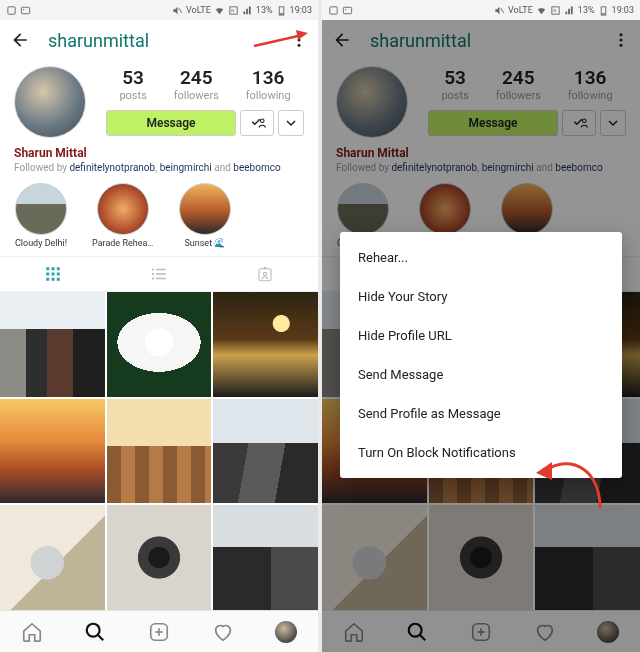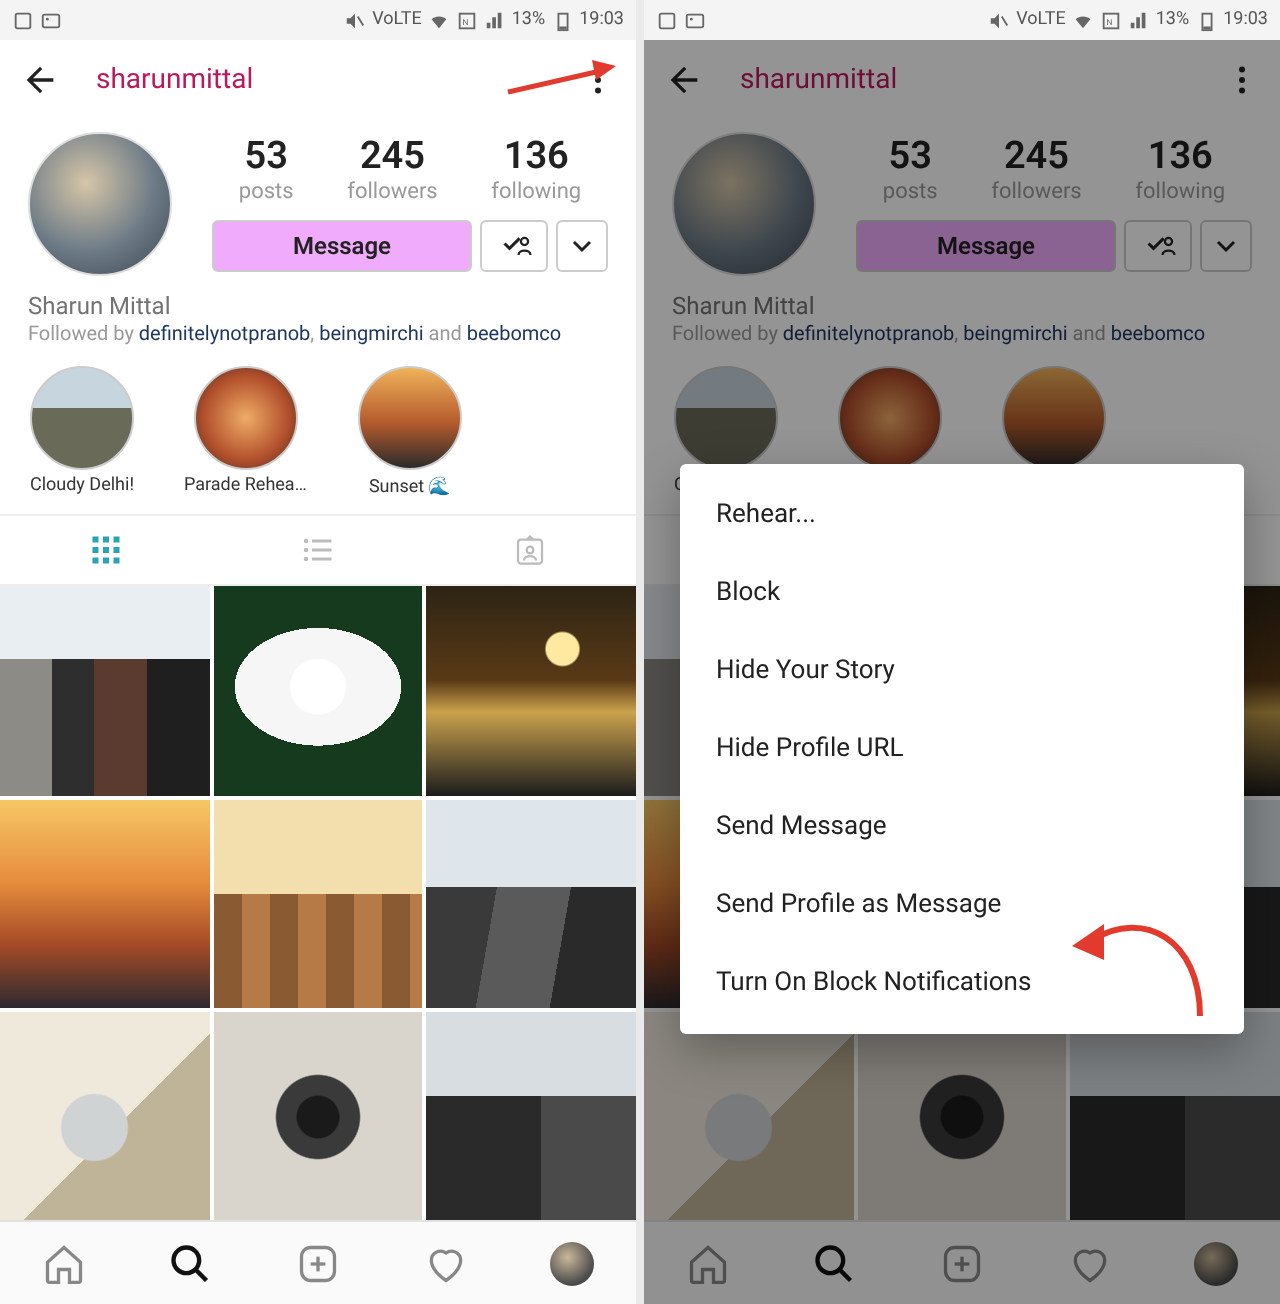--- a/index.html
+++ b/index.html
@@ -7,36 +7,36 @@
   .phones { display: flex; gap: 4px; }
   .phone { width: 380px; height: 652px; background: #fff; position: relative; overflow: hidden; display: flex; flex-direction: column; }
   
   .status-bar { height: 20px; background: #f4f4f4; display: flex; align-items: center; justify-content: space-between; font-size: 10px; color: #444; padding: 0 6px; }
   .status-left, .status-right { display: flex; align-items: center; gap: 3px; }
   .sb-icon { width: 11px; height: 11px; fill: #555; }
   .sb-text { font-size: 9px; color: #555; }
   
   .app-bar { height: 40px; display: flex; align-items: center; padding: 0 10px; gap: 18px; }
   .back-icon { width: 20px; height: 20px; }
-  .app-title { font-size: 14px; color: #be185d; font-weight: 400; flex: 1; }
+  .app-title { font-size: 18px; color: #0f766e; font-weight: 400; flex: 1; }
   .more-icon { width: 18px; height: 18px; }
   
   .profile-header { display: flex; padding: 6px 14px 4px 14px; align-items: flex-start; }
   .avatar { width: 72px; height: 72px; border-radius: 50%; background: radial-gradient(circle at 40% 35%, #d6c6a8 0%, #6d7b87 55%, #3d4851 100%); border: 1px solid #ddd; flex: none; }
   .stats-col { flex: 1; padding-left: 20px; }
   .stats-row { display: flex; justify-content: space-around; text-align: center; }
   .stat-num { font-size: 19px; font-weight: 600; color: #222; }
   .stat-lbl { font-size: 11px; color: #999; }
   .btn-row { display: flex; gap: 4px; margin-top: 8px; }
-  .msg-btn { flex: 1; height: 26px; border: 1px solid #ccc; border-radius: 3px; background: #f0abfc; font-size: 12px; font-weight: 600; color: #222; display: flex; align-items: center; justify-content: center; }
+  .msg-btn { flex: 1; height: 26px; border: 1px solid #ccc; border-radius: 3px; background: #bef264; font-size: 12px; font-weight: 600; color: #222; display: flex; align-items: center; justify-content: center; }
   .small-btn { width: 34px; height: 26px; border: 1px solid #ccc; border-radius: 3px; background: #fff; display: flex; align-items: center; justify-content: center; }
   .small-btn.caret { width: 26px; }
   
   .bio { padding: 4px 14px 6px; font-size: 12px; }
-  .bio-name { font-weight: 400; color: #737373; }
+  .bio-name { font-weight: 700; color: #7f1d1d; }
   .follow-line { font-size: 10px; color: #999; margin-top: 2px; }
   .follow-line .flink { color: #1c355e; }
   
   .highlights { display: flex; gap: 20px; padding: 4px 10px 8px; }
   .hl { display: flex; flex-direction: column; align-items: center; width: 62px; }
   .hl-circle { width: 52px; height: 52px; border-radius: 50%; border: 1px solid #ccc; overflow: hidden; }
   .hl-label { font-size: 9px; color: #333; margin-top: 3px; white-space: nowrap; overflow: hidden; text-overflow: ellipsis; max-width: 62px; }
   .hl0 { background: linear-gradient(180deg,#c7d5df 40%,#6a6a58 40%,#6a6a58 100%); }
   .hl1 { background: radial-gradient(circle at 50% 50%, #efac66 0%, #b24f2c 60%, #3a2a22 100%); }
   .hl2 { background: linear-gradient(180deg,#f0b25a 0%,#b45a2d 55%,#2b2b2b 100%); }
@@ -466,21 +466,20 @@
         </div>
       <div class="bnav">
           <div class="avatar-small"></div>
         </div>
     </div>
 
     <div class="dimmer"></div>
 
     <div class="menu-sheet">
       <div class="menu-item">Rehear...</div>
-      <div class="menu-item">Block</div>
       <div class="menu-item">Hide Your Story</div>
       <div class="menu-item">Hide Profile URL</div>
       <div class="menu-item">Send Message</div>
       <div class="menu-item">Send Profile as Message</div>
       <div class="menu-item">Turn On Block Notifications</div>
     </div>
 
     <svg class="arrow-svg" style="left:210px; top:440px; width:80px; height:80px;" viewBox="0 0 80 80">
       <path d="M68 68 C 68 30, 40 14, 14 30" fill="none" stroke="#e23b2e" stroke-width="3"></path>
       <polygon points="4,33 20,22 20,40" fill="#e23b2e"></polygon>

